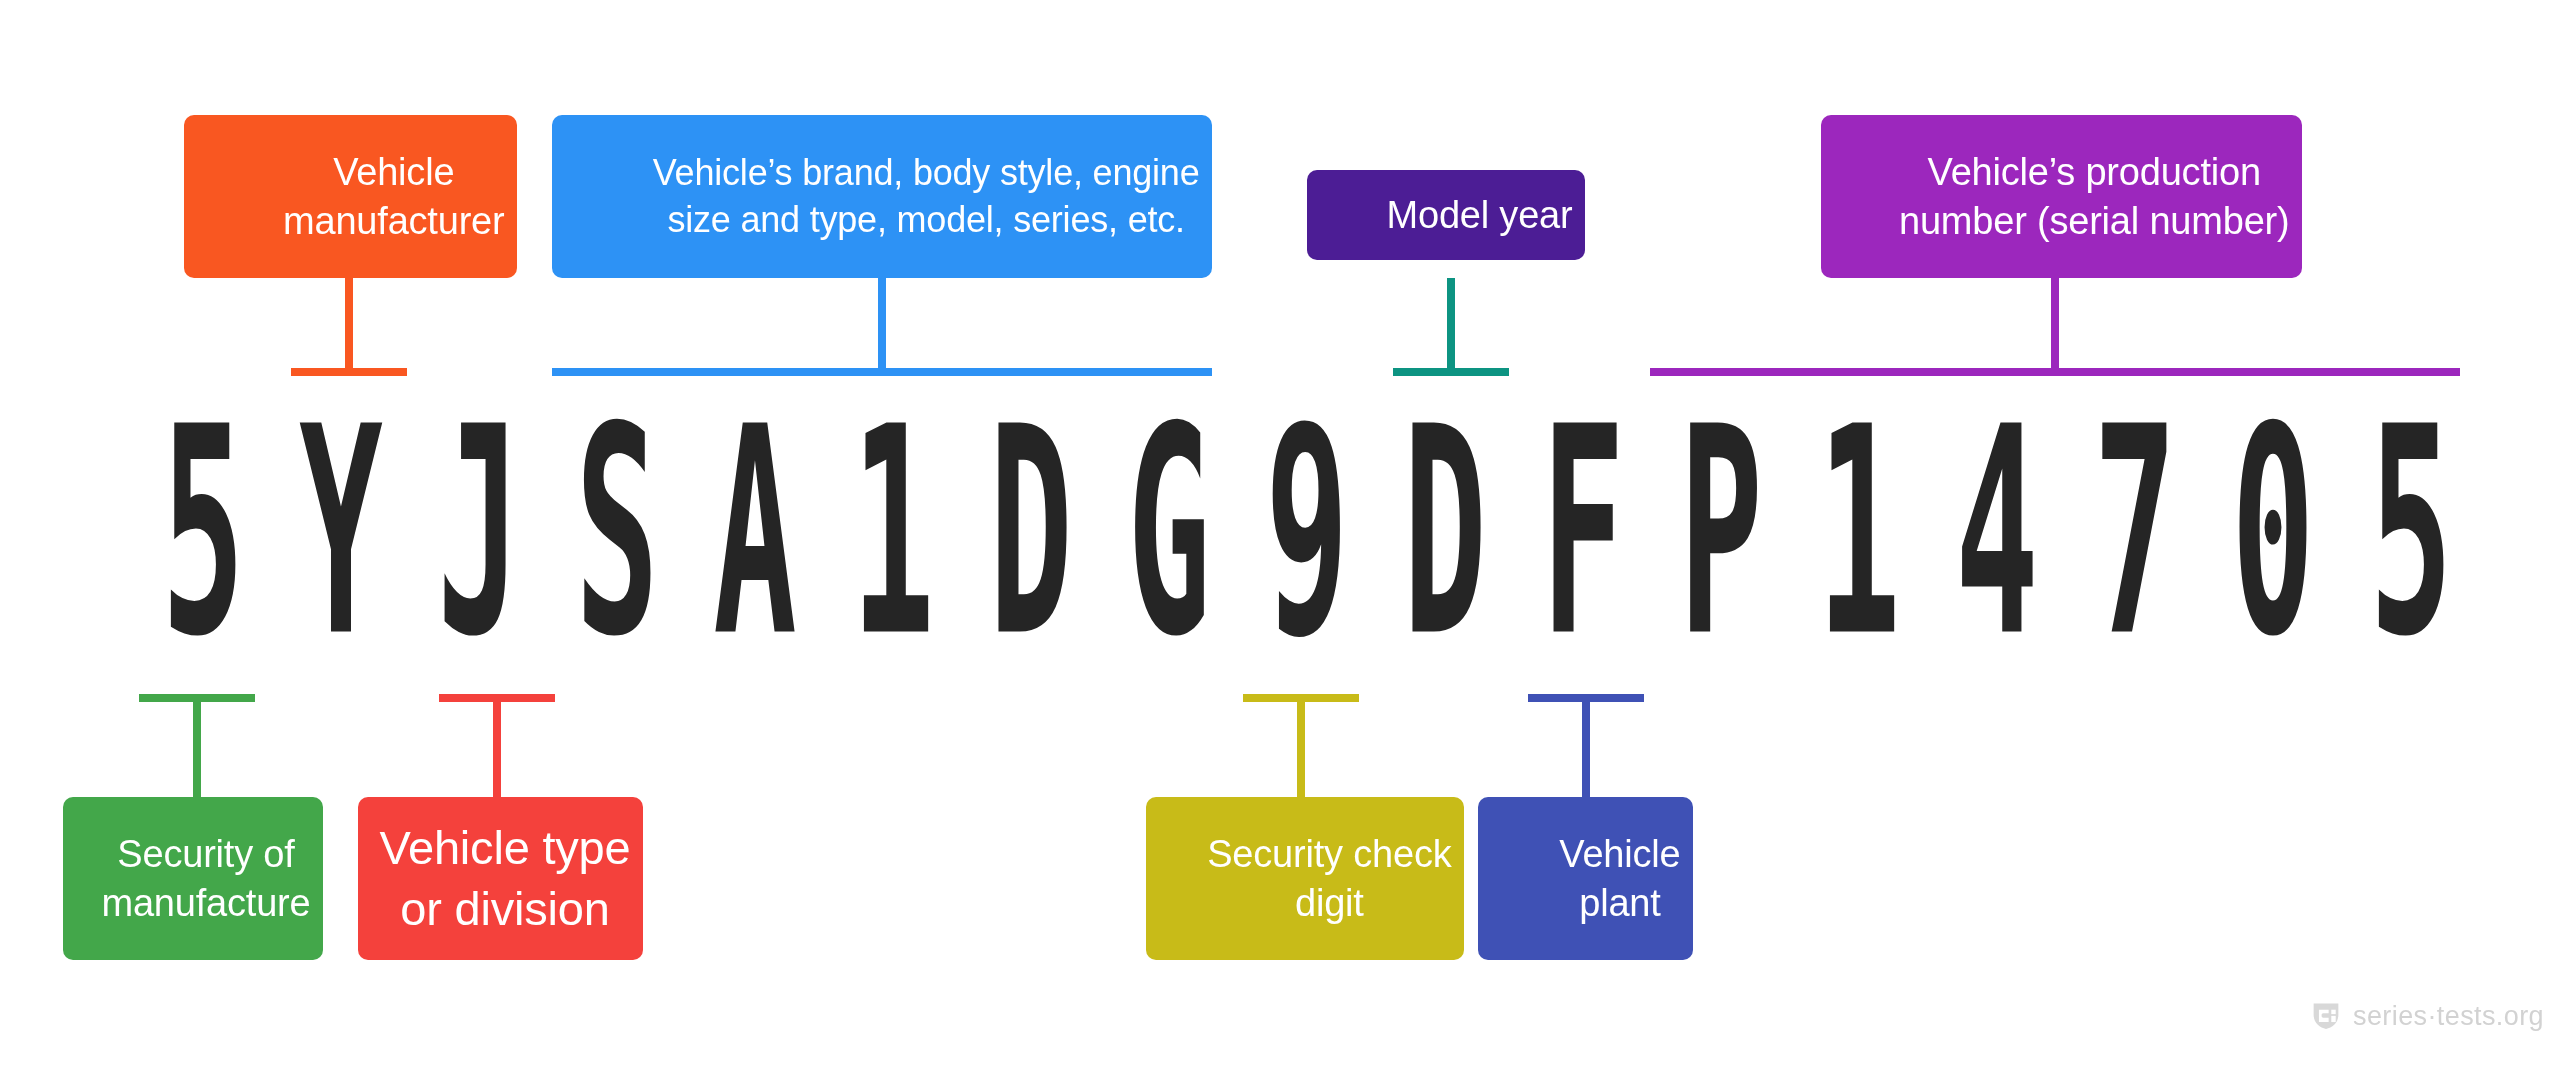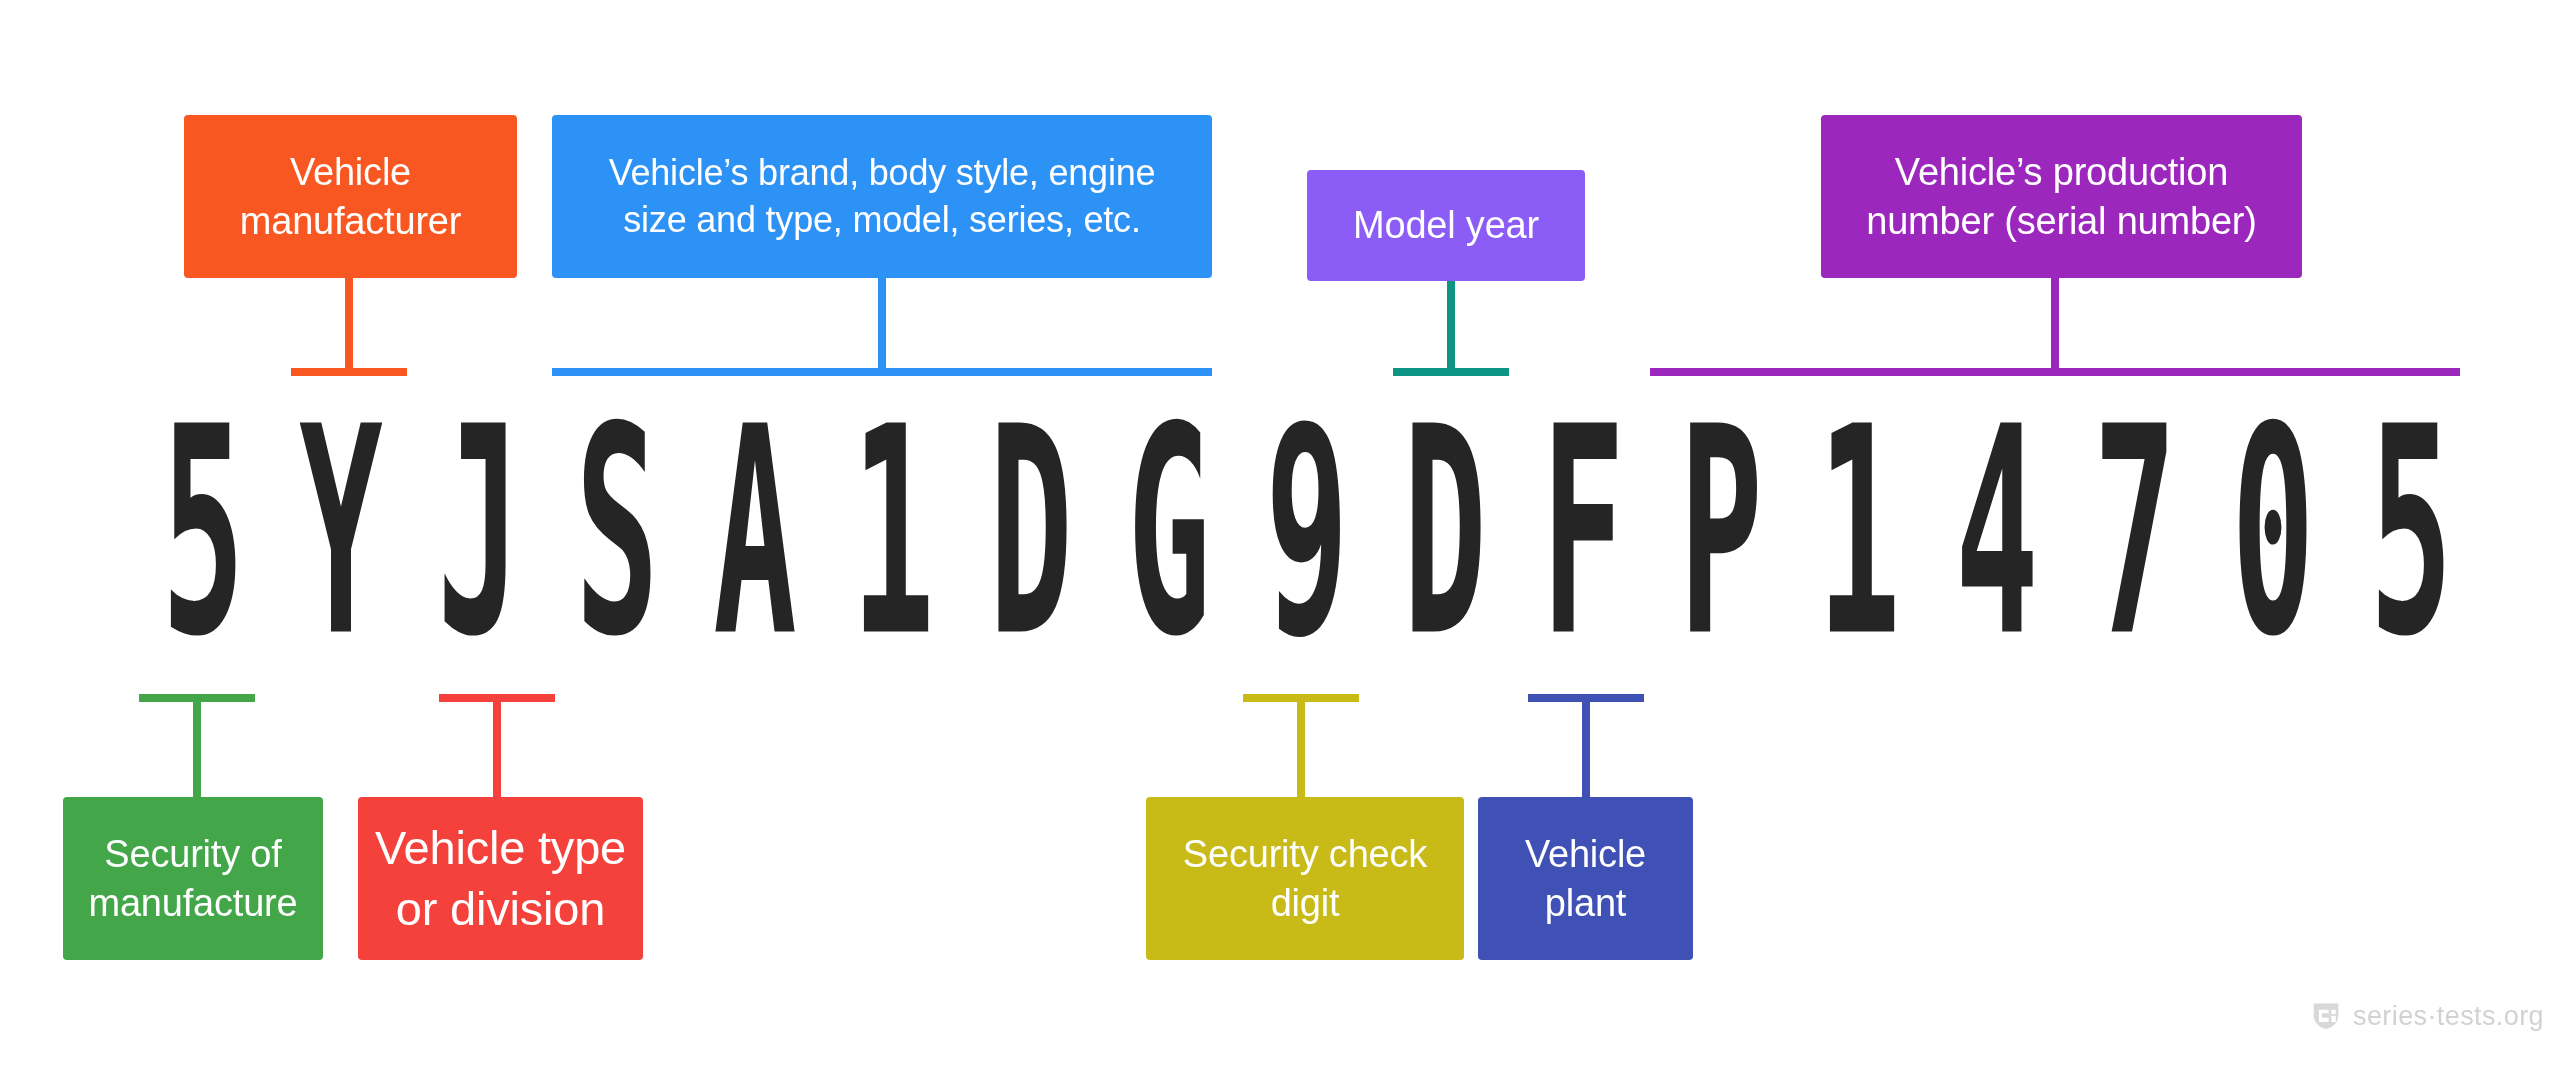--- a/index.html
+++ b/index.html
@@ -15,25 +15,25 @@
     width: 2576px;
     height: 1072px;
     background: #ffffff;
     overflow: hidden;
   }
 
   
   .box {
     position: absolute;
     box-sizing: border-box;
-    border-radius: 4px;
+    border-radius: 10px;
     color: #ffffff;
     display: flex;
     align-items: center;
-    justify-content: center;
+    justify-content: flex-end;
     text-align: center;
     line-height: 1.28;
     font-weight: 400;
     letter-spacing: -0.2px;
     padding: 5.4px 12.5px;
     white-space: pre-line;
   }
 
   
   .conn {
@@ -118,21 +118,21 @@
         <div class="stem" style="background: rgb(156, 39, 189);"></div>
         <div class="bar" style="background: rgb(156, 39, 189);"></div>
       </div>
     </div>
 
   <div id="top-boxes">
       <div class="box" style="left: 184px; top: 115px; width: 333px; height: 163px; background: rgb(249, 87, 33);"><span style="font-size: 38px;">Vehicle
 manufacturer</span></div>
       <div class="box" style="left: 552px; top: 115px; width: 660px; height: 163px; background: rgb(45, 146, 245);"><span style="font-size: 36px;">Vehicle’s brand, body style, engine
 size and type, model, series, etc.</span></div>
-      <div class="box" style="left: 1307px; top: 170px; width: 278px; height: 111px; background: #8b5cf6;"><span style="font-size: 38px;">Model year</span></div>
+      <div class="box" style="left: 1307px; top: 170px; width: 278px; height: 90px; background: #4c1d95;"><span style="font-size: 38px;">Model year</span></div>
       <div class="box" style="left: 1809px; top: 115px; width: 481px; height: 163px; background: rgb(156, 39, 189); margin-left: 12px;"><span style="font-size: 38px;">Vehicle’s production
 number (serial number)</span></div>
     </div>
 
   <div id="vin" style="color: rgb(37, 37, 37);">
       <span class="ch">5</span>
       <span class="ch">Y</span>
       <span class="ch">J</span>
       <span class="ch">S</span>
       <span class="ch">A</span>

